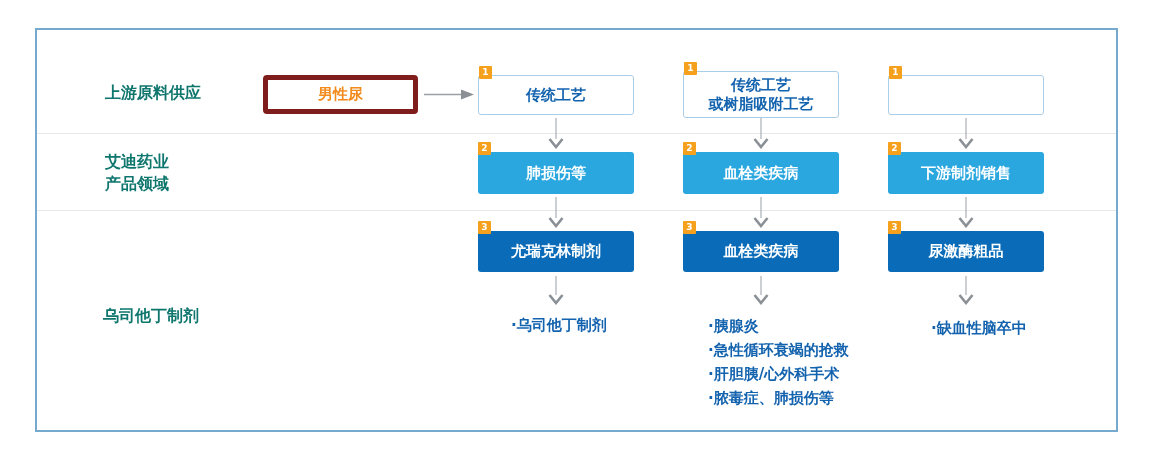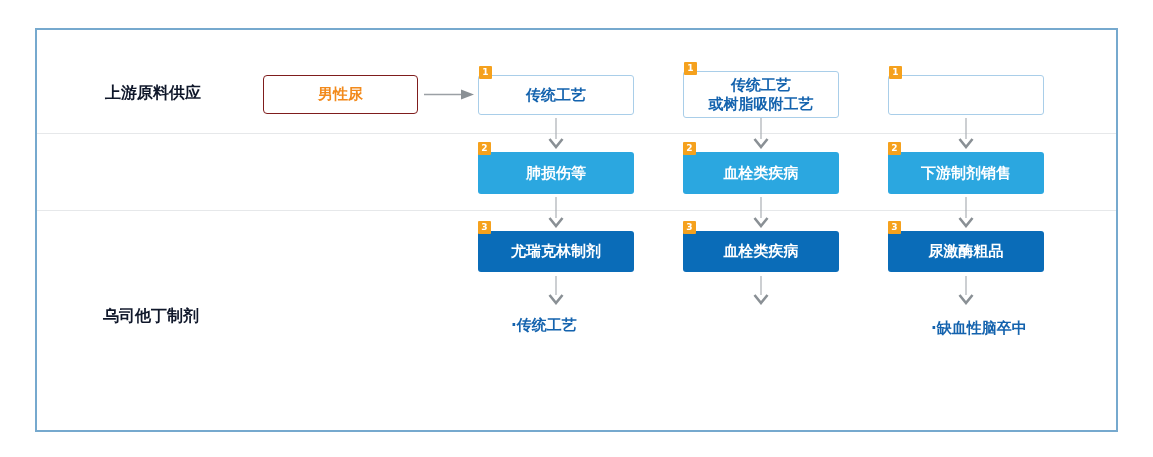--- a/index.html
+++ b/index.html
@@ -18,36 +18,36 @@
     background:#ffffff;
   }
   .divider{
     position:absolute;left:37px;width:1079px;height:1px;
     background:#E6E8EA;
   }
   .divider.d1{top:133px;}
   .divider.d2{top:210px;}
   .rowlabel{
     position:absolute;
-    color:#0f172a;font-weight:700;font-size:16px;line-height:18px;
+    color:#0f766e;font-weight:700;font-size:16px;line-height:18px;
     white-space:nowrap;
   }
   .rowlabel.upstream{left:105px;top:84px;}
   .rowlabel.company{left:105px;top:151px;line-height:22px;}
   .rowlabel.downstream{left:103px;top:307px;}
 
   .box{
     position:absolute;box-sizing:border-box;
     display:flex;flex-direction:column;align-items:center;justify-content:center;
     text-align:center;font-weight:700;border-radius:3px;
     width:156px;
   }
   .source-box{
     position:absolute;left:263px;top:75px;width:155px;height:39px;
-    box-sizing:border-box;border:1px solid #7f1d1d;border-radius:4px;
+    box-sizing:border-box;border:5px solid #7f1d1d;border-radius:4px;
     display:flex;align-items:center;justify-content:center;
     color:#F28A1C;font-weight:700;font-size:15px;background:#ffffff;
   }
   .process{
     background:#ffffff;border:1px solid #A9CEE9;
     color:#1463AE;font-size:15px;line-height:19px;
   }
   .crude{background:#2BA7E0;color:#ffffff;font-size:15px;}
   .form{background:#0A6CB8;color:#ffffff;font-size:15px;}
 
@@ -80,20 +80,24 @@
 </style>
 </head>
 <body>
 
 <div class="canvas">
   <div class="panel"></div>
   <div class="divider d1"></div>
   <div class="divider d2"></div>
 
   <div class="rowlabel upstream">上游原料供应</div>
+  <div class="rowlabel company">
+    <div>艾迪药业</div>
+    <div>产品领域</div>
+  </div>
   <div class="rowlabel downstream">乌司他丁制剂</div>
 
   <div class="source-box">男性尿</div>
   <svg class="harrow" viewBox="0 0 50 13" xmlns="http://www.w3.org/2000/svg">
     <line x1="0" y1="6.5" x2="37" y2="6.5" stroke="#9BA0A5" stroke-width="1.5"></line>
     <path d="M37,1.5 L50,6.5 L37,11.5 Z" fill="#8A9095"></path>
   </svg>
 
   <div class="box process c1 r-process">
     <span class="badge">1</span>
@@ -101,35 +105,41 @@
   </div>
   <div class="box crude c1 r-crude">
     <span class="badge">2</span>
     <span>肺损伤等</span>
   </div>
   <div class="box form c1 r-form">
     <span class="badge">3</span>
     <span>尤瑞克林制剂</span>
   </div>
   <div class="indications ind-c1">
-    <div>·传统工艺</div>
+    <div>·乌司他丁制剂</div>
   </div>
 
   <div class="box process c2 r-process">
     <span class="badge">1</span>
     <span>传统工艺</span>
     <span>或树脂吸附工艺</span>
   </div>
   <div class="box crude c2 r-crude">
     <span class="badge">2</span>
     <span>血栓类疾病</span>
   </div>
   <div class="box form c2 r-form">
     <span class="badge">3</span>
     <span>血栓类疾病</span>
+  </div>
+  <div class="indications ind-c2">
+    <div>·胰腺炎</div>
+    <div>·急性循环衰竭的抢救</div>
+    <div>·肝胆胰/心外科手术</div>
+    <div>·脓毒症、肺损伤等</div>
   </div>
 
   <div class="box process c3 r-process">
     <span class="badge">1</span>
   </div>
   <div class="box crude c3 r-crude">
     <span class="badge">2</span>
     <span>下游制剂销售</span>
   </div>
   <div class="box form c3 r-form">

